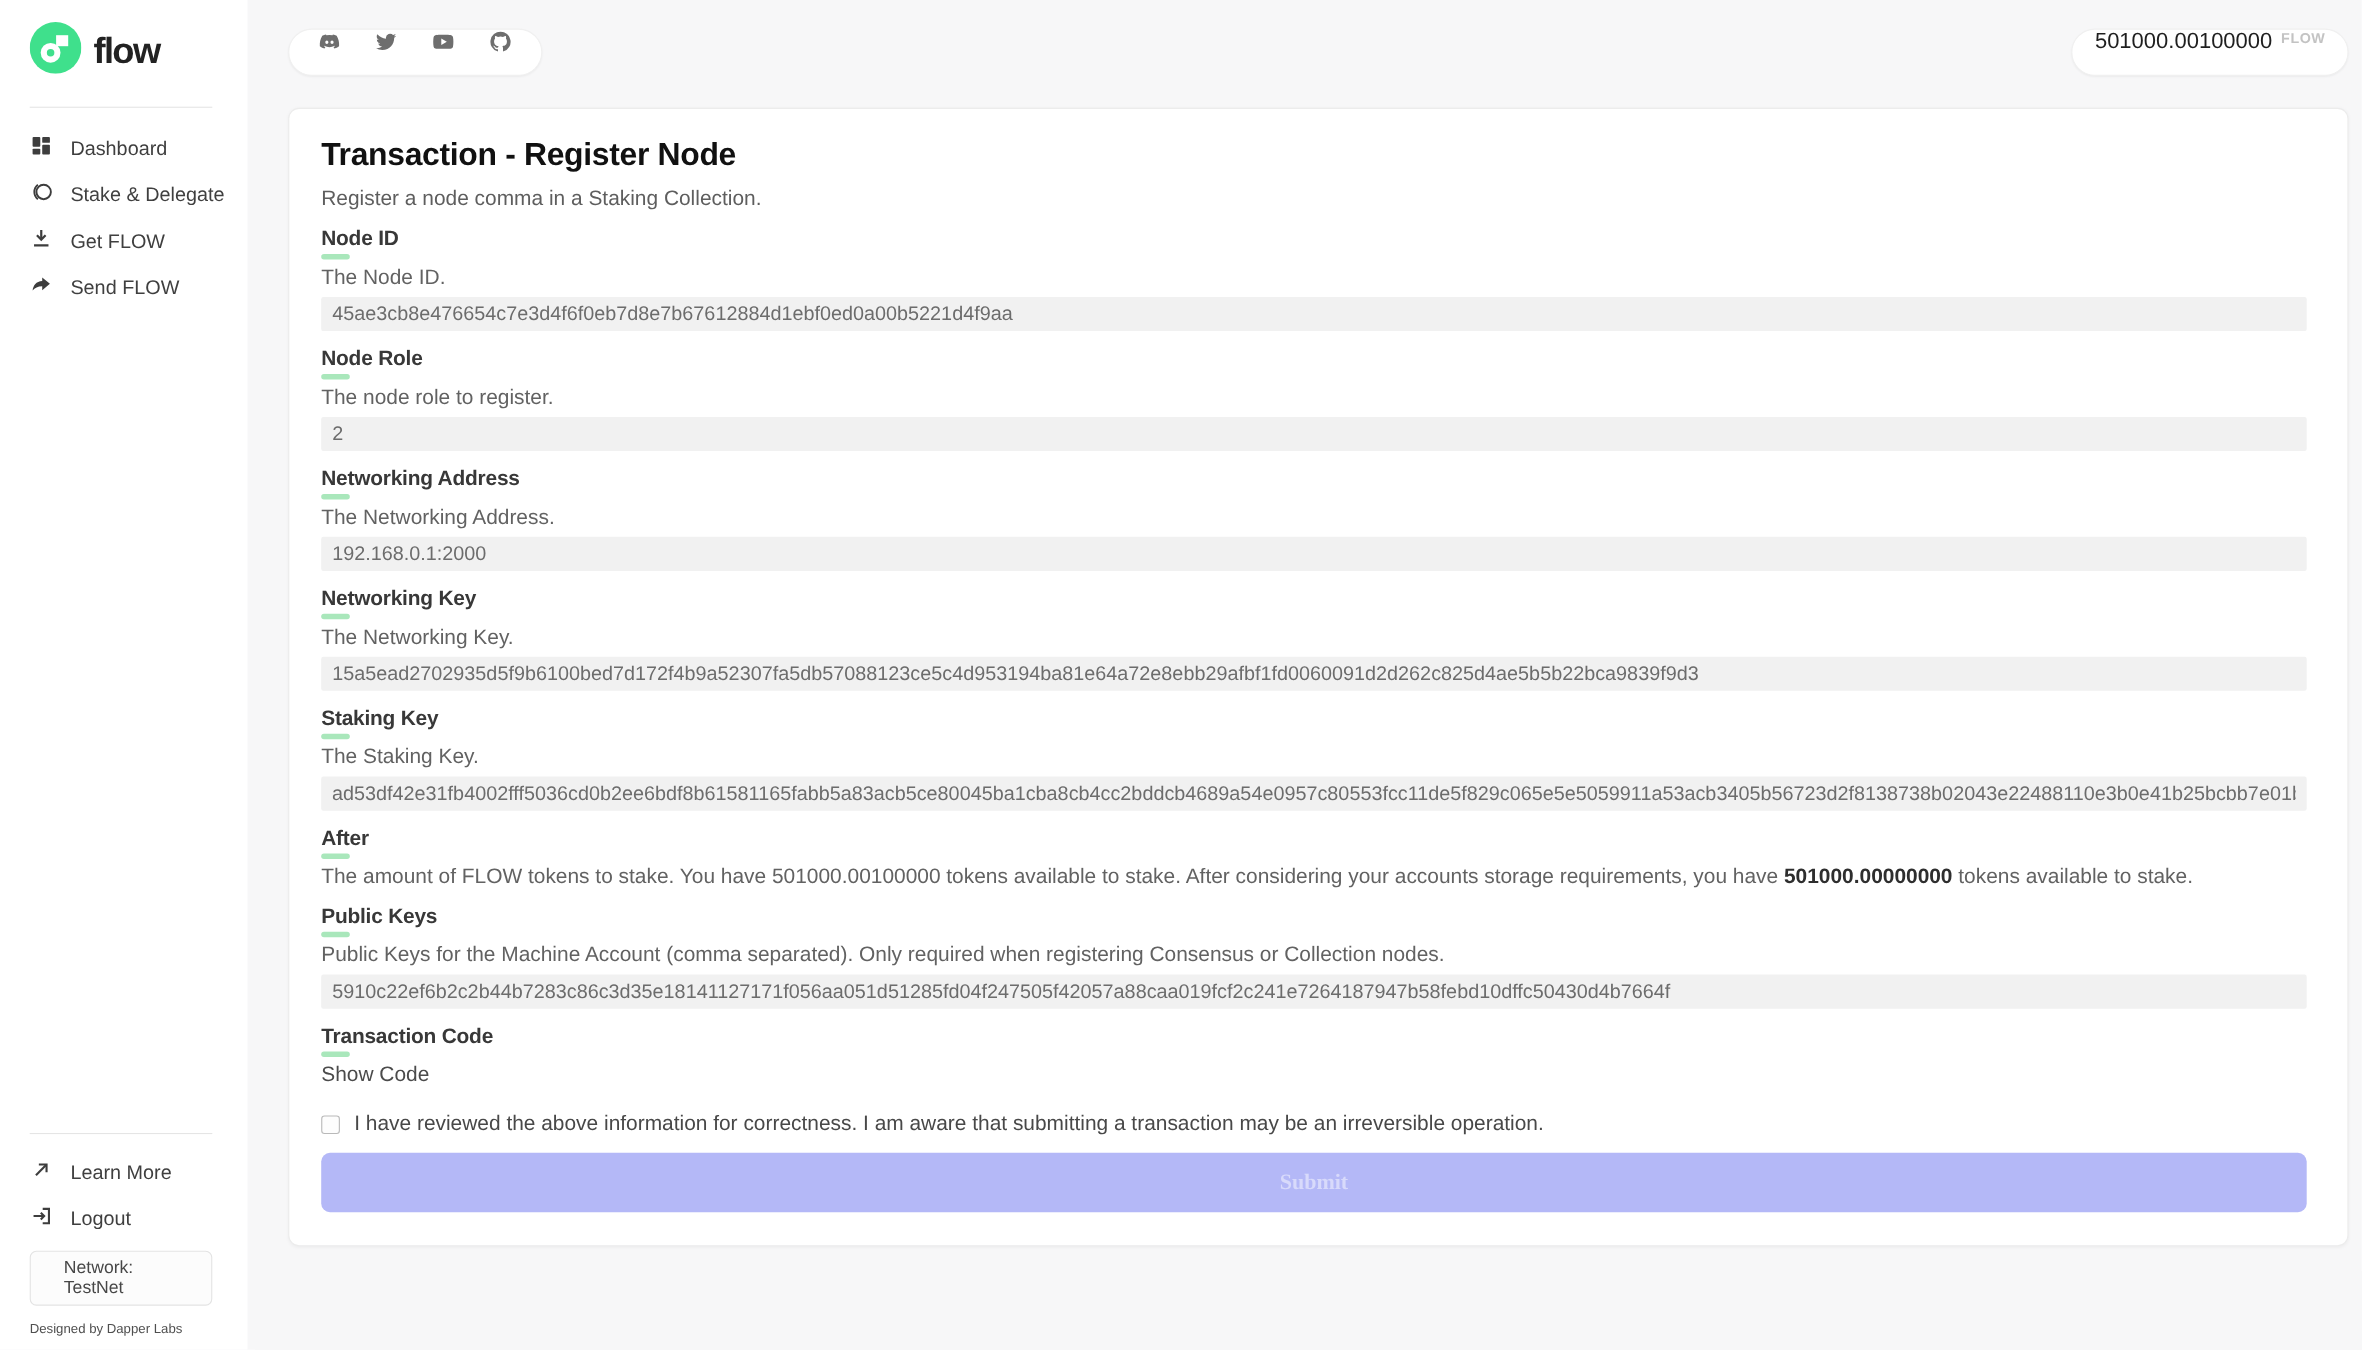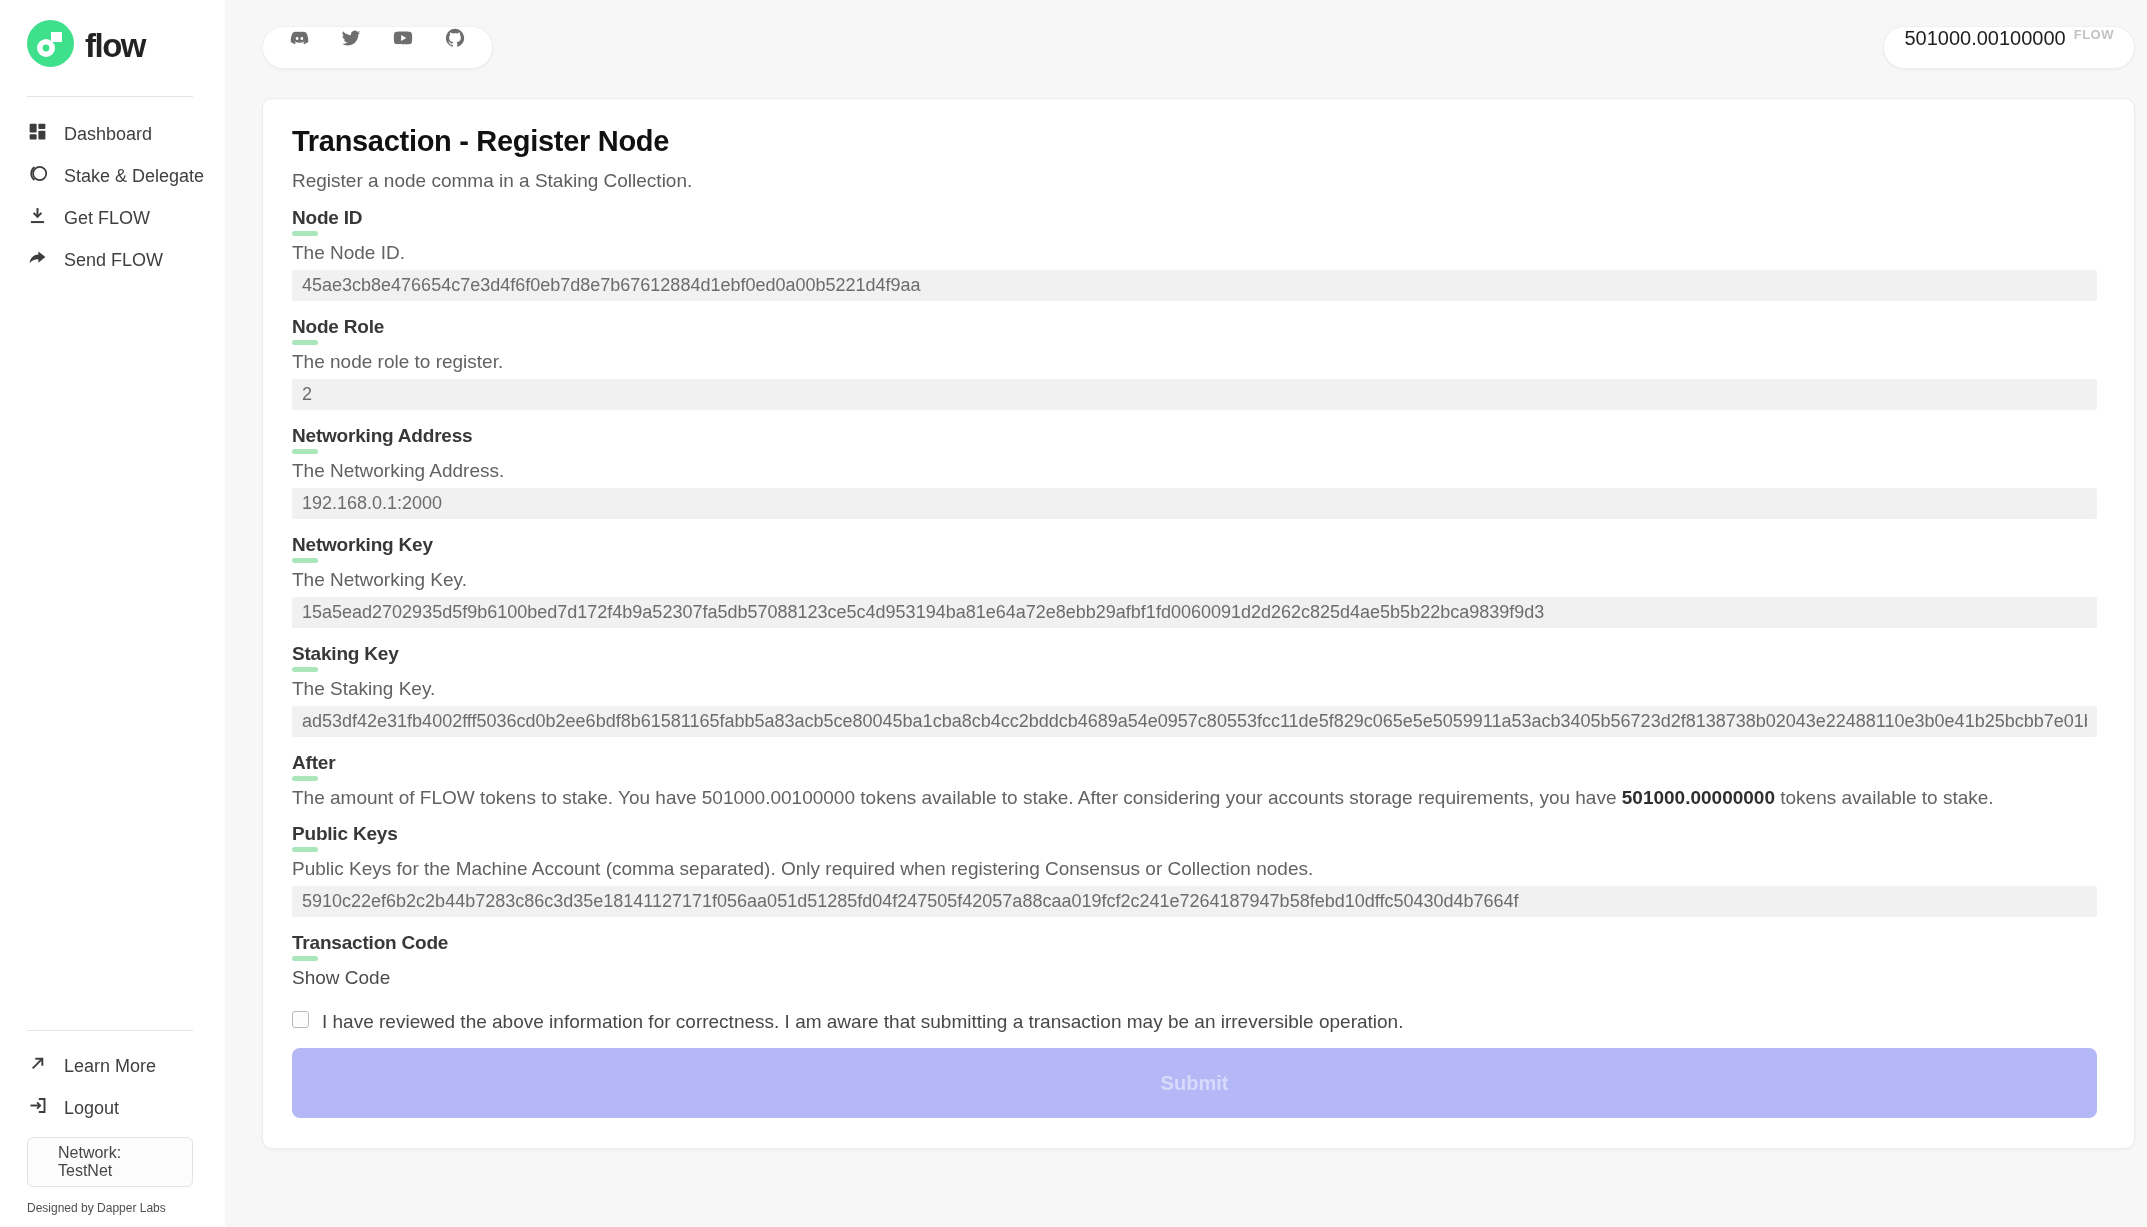--- a/index.html
+++ b/index.html
@@ -58,30 +58,30 @@
   .underline { width: 26px; height: 5px; border-radius: 3px; background: #a9e7bb; margin-top: 3px; }
   .fdesc { margin-top: 6px; font-size: 19px; color: #626262; line-height: 21px; }
   .fdesc b { color: #2e2e2e; font-weight: 700; }
   .finput {
     margin-top: 7px; width: 100%; height: 31px; background: #f1f1f1;
     border: none; border-radius: 2px; padding: 0 10px;
     font-family: "Liberation Sans", "DejaVu Sans", sans-serif;
     font-size: 18px; color: #6c6c6c; outline: none;
   }
   .show-code { margin-top: 6px; font-size: 19px; color: #4b4b4b; cursor: pointer; width: fit-content; }
-  .confirm-row { margin-top: 22px; display: flex; align-items: flex-start; gap: 13px; }
+  .confirm-row { margin-top: 22px; display: flex; align-items: center; gap: 13px; }
   .confirm-row input[type=checkbox] {
     appearance: none; width: 17px; height: 17px; border: 1px solid #b9b9b9;
     border-radius: 3px; background: #fdfdfd; cursor: pointer; flex: 0 0 auto;
   }
   .confirm-label { font-size: 19px; color: #484848; }
   .submit-btn {
-    margin-top: 15px; width: 100%; height: 70px; border: none; border-radius: 8px;
+    margin-top: 15px; width: 100%; height: 54px; border: none; border-radius: 8px;
     background: #b4b8f7; color: #d8dafb; font-size: 20px; font-weight: 700;
-    font-family: Liberation Sans, sans-serif; cursor: not-allowed;
+    font-family: Liberation Serif, serif; cursor: not-allowed;
   }
   .icon-grey { color: #6e6e6e; }
   .icon-dark { color: #3d3d3d; }
 </style>
 </head>
 <body>
 
 <aside class="sidebar">
   <div class="logo-row">
     <span>

